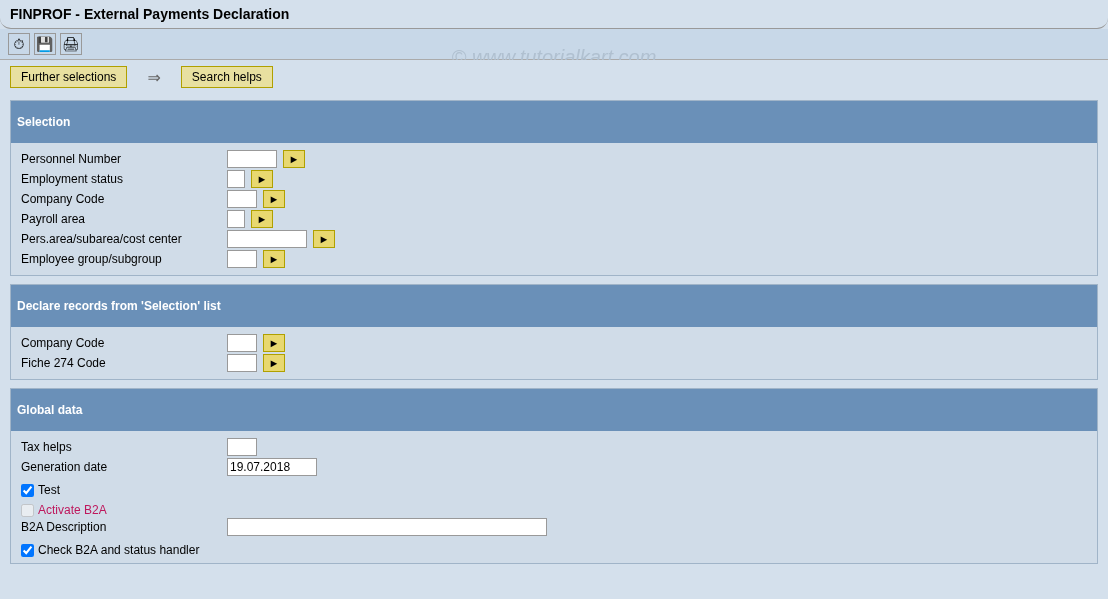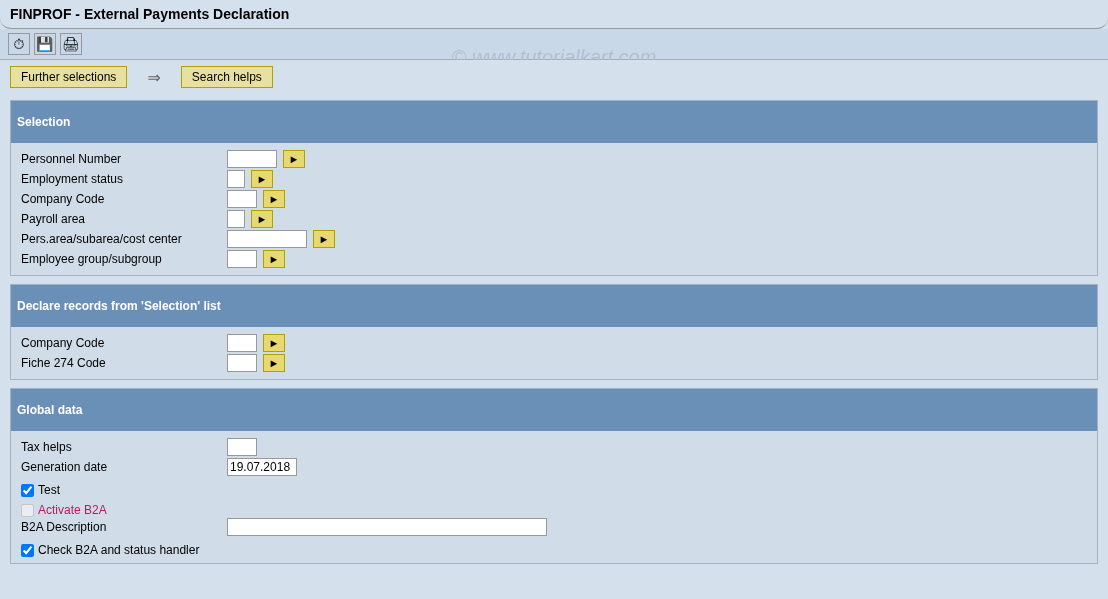--- a/index.html
+++ b/index.html
@@ -101,21 +101,21 @@
     }
     .field-input {
       border: 1px solid #999;
       background: #fff;
       height: 18px;
       font-size: 12px;
       padding: 0 2px;
     }
     .input-short { width: 50px; }
     .input-medium { width: 80px; }
-    .input-date { width: 70px; }
+    .input-date { width: 90px; }
     .arrow-btn {
       width: 22px;
       height: 18px;
       background: #e8d870;
       border: 1px solid #b0a000;
       display: flex;
       align-items: center;
       justify-content: center;
       cursor: pointer;
       font-size: 11px;

